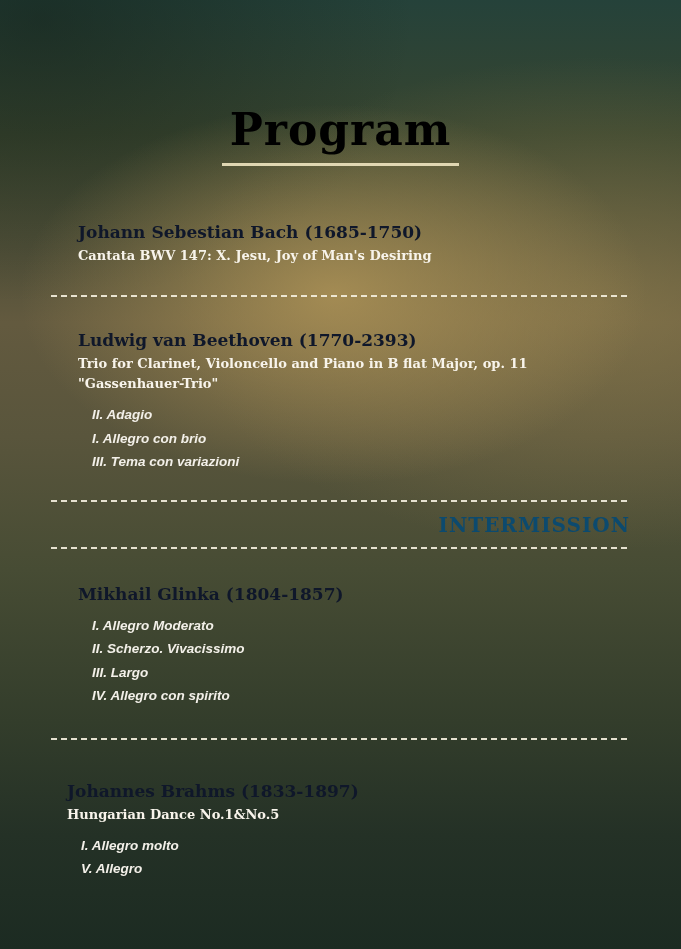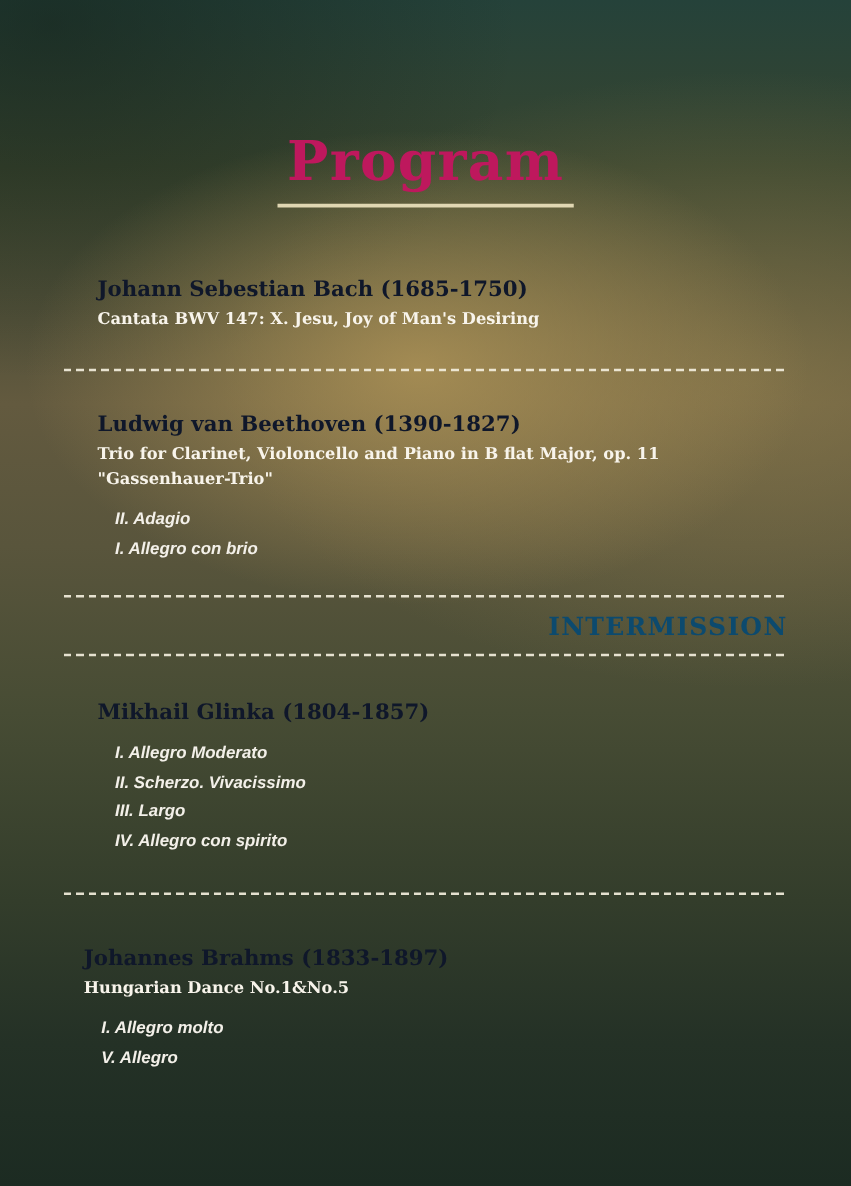--- a/index.html
+++ b/index.html
@@ -18,21 +18,21 @@
   }
   .page { width: 681px; height: 949px; position: relative; }
 
   .title-wrap { padding-top: 104px; text-align: center; }
   .title {
     display: inline-block;
     margin: 0;
     font-size: 44px;
     line-height: 52px;
     font-weight: 600;
-    color: #be185d;
+    color: #000000;
     letter-spacing: 1px;
     border-bottom: 3px solid rgba(235,226,189,0.92);
     padding: 0 8px 7px 8px;
   }
 
   .content { padding: 0 51px; }
 
   .prog-section { margin-left: 27px; }
   .sec-bach      { margin-top: 56px; }
   .sec-beethoven { margin-top: 33px; }
@@ -100,25 +100,26 @@
   <div class="content">
 
     <section class="prog-section sec-bach">
       <h2 class="composer">Johann Sebestian Bach (1685-1750)</h2>
       <p class="piece">Cantata BWV 147: X. Jesu, Joy of Man's Desiring</p>
     </section>
 
     <div class="divider div-1"></div>
 
     <section class="prog-section sec-beethoven">
-      <h2 class="composer">Ludwig van Beethoven (1390-1827)</h2>
+      <h2 class="composer">Ludwig van Beethoven (1770-2393)</h2>
       <p class="piece">Trio for Clarinet, Violoncello and Piano in B flat Major, op. 11 "Gassenhauer-Trio"</p>
       <ul class="movements">
         <li>II. Adagio</li>
         <li>I. Allegro con brio</li>
+        <li>III. Tema con variazioni</li>
       </ul>
     </section>
 
     <div class="divider div-2"></div>
 
     <div class="intermission">INTERMISSION</div>
 
     <div class="divider div-3"></div>
 
     <section class="prog-section sec-glinka">

